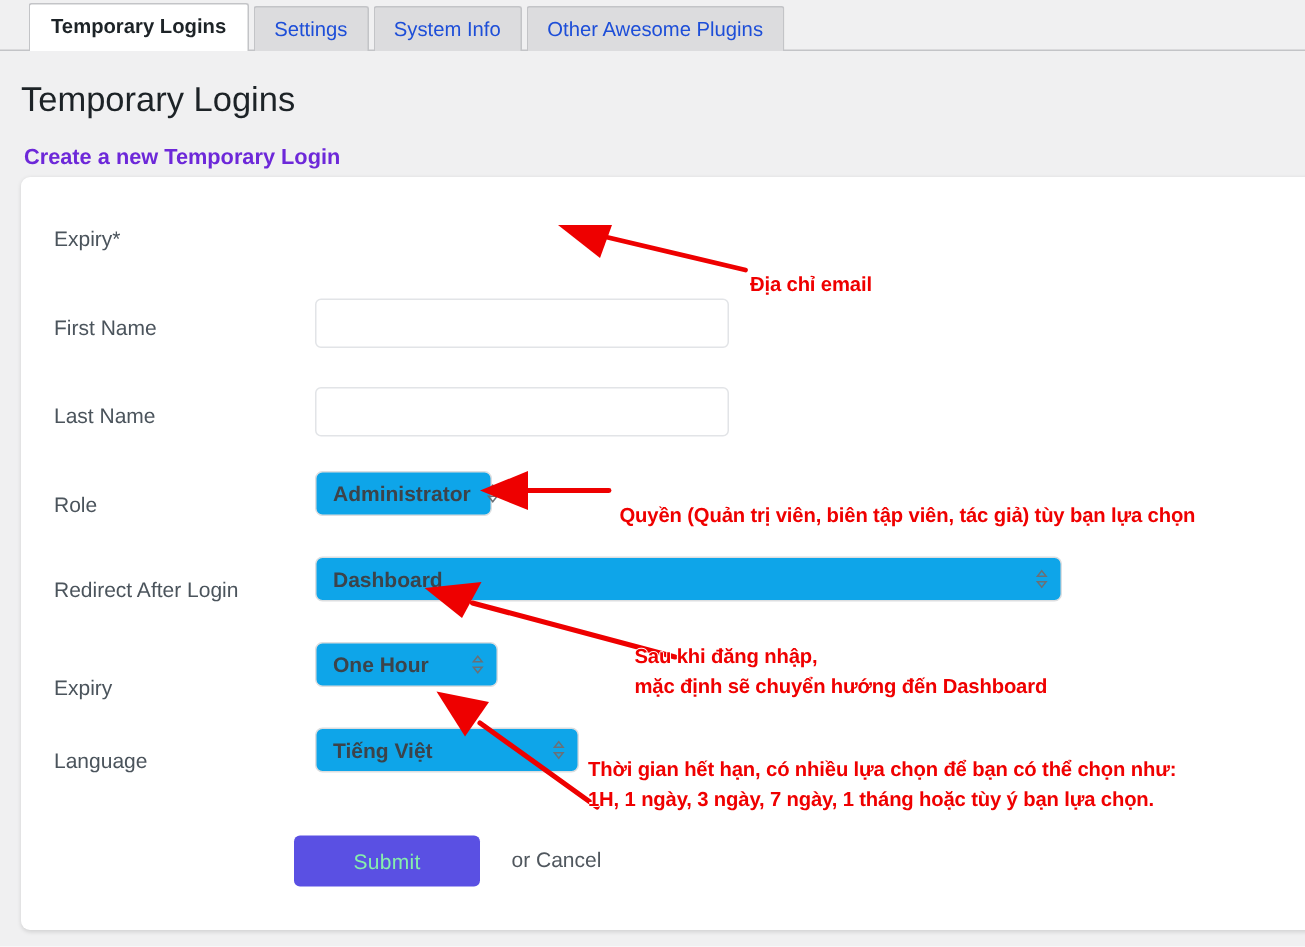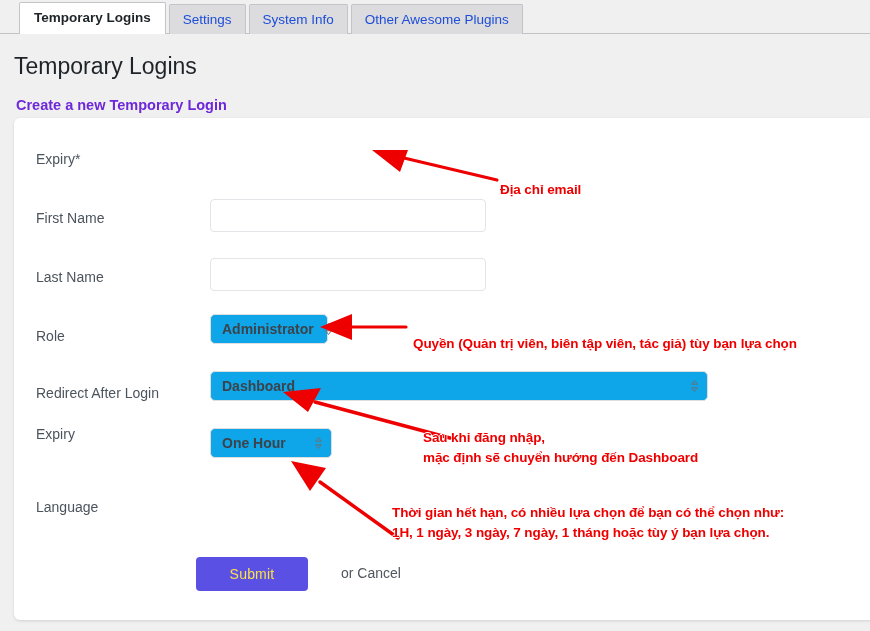--- a/index.html
+++ b/index.html
@@ -159,26 +159,26 @@
     margin-left: 10px;
     flex: 0 0 auto;
   }
   .sel .caret svg { display:block; }
 
   
   .submit-btn {
     position: absolute;
     left: 196px;
     top: 557px;
-    width: 112px;
+    width: 124px;
     height: 34px;
     background: #5a50e3;
     border: none;
     border-radius: 4px;
-    color: #fde047;
+    color: #86efac;
     font-size: 14px;
     font-family: "Liberation Sans", sans-serif;
     cursor: pointer;
     letter-spacing: .2px;
   }
   .cancel-text {
     position: absolute;
     left: 317px;
     top: 565px;
     font-size: 14px;
@@ -258,32 +258,41 @@
   <div class="sel" style="top:253px; width:498px;text-align:center;">
     <span>Dashboard</span>
     <span class="caret">
       <svg width="9" height="14" viewBox="0 0 9 14">
           <path d="M4.5 1.5 L7.4 5.2 H1.6 Z" fill="none" stroke="#6a7076" stroke-width="1"></path>
           <path d="M4.5 12.5 L7.4 8.8 H1.6 Z" fill="none" stroke="#6a7076" stroke-width="1"></path>
         </svg>
     </span>
   </div>
 
-  <div class="field-label" style="top:308px;">Expiry</div>
+  <div class="field-label" style="top:332px;">Expiry</div>
   <div class="sel" style="top:310px; width:122px;">
     <span>One Hour</span>
     <span class="caret">
       <svg width="9" height="14" viewBox="0 0 9 14">
           <path d="M4.5 1.5 L7.4 5.2 H1.6 Z" fill="none" stroke="#6a7076" stroke-width="1"></path>
           <path d="M4.5 12.5 L7.4 8.8 H1.6 Z" fill="none" stroke="#6a7076" stroke-width="1"></path>
         </svg>
     </span>
   </div>
 
   <div class="field-label" style="top:381px;">Language</div>
+  <div class="sel" style="top:367px; width:176px;">
+    <span>Tiếng Việt</span>
+    <span class="caret">
+      <svg width="9" height="14" viewBox="0 0 9 14">
+          <path d="M4.5 1.5 L7.4 5.2 H1.6 Z" fill="none" stroke="#6a7076" stroke-width="1"></path>
+          <path d="M4.5 12.5 L7.4 8.8 H1.6 Z" fill="none" stroke="#6a7076" stroke-width="1"></path>
+        </svg>
+    </span>
+  </div>
 </div>
 
 <button class="submit-btn">Submit</button>
 <span class="cancel-text">or Cancel</span>
 
 <svg class="arrows" viewBox="0 0 870 631">
 
   <g>
     <path d="M497,180 L404,158" stroke="#ee0000" stroke-width="3.2" fill="none" stroke-linecap="round"></path>
     <path d="M372,150 L408,150 L400,172 Z" fill="#ee0000"></path>

